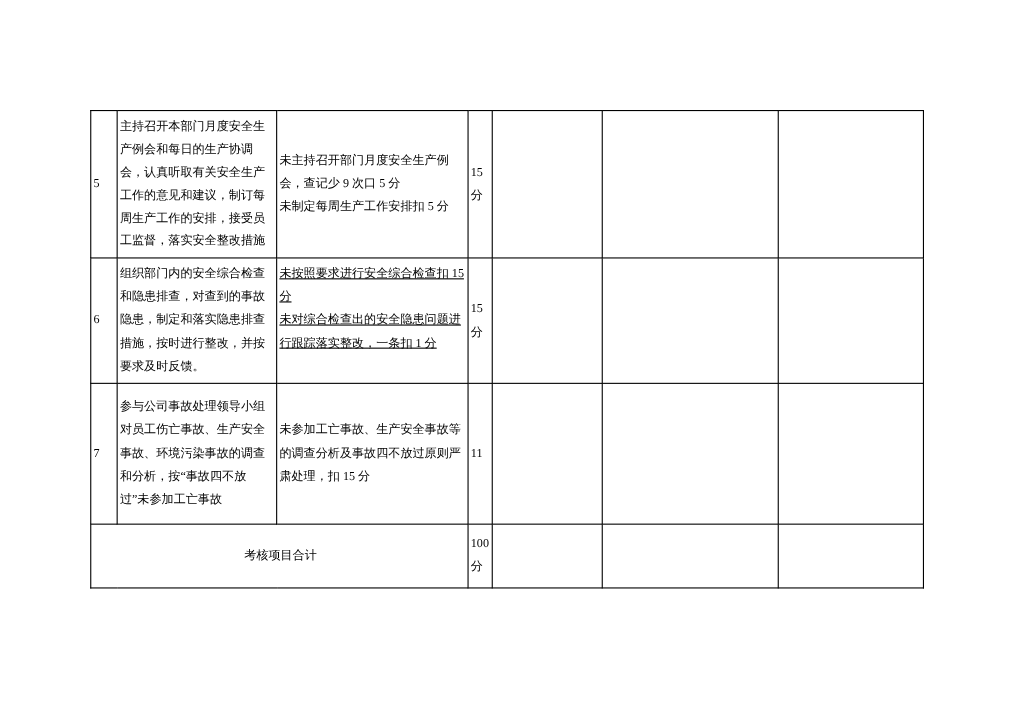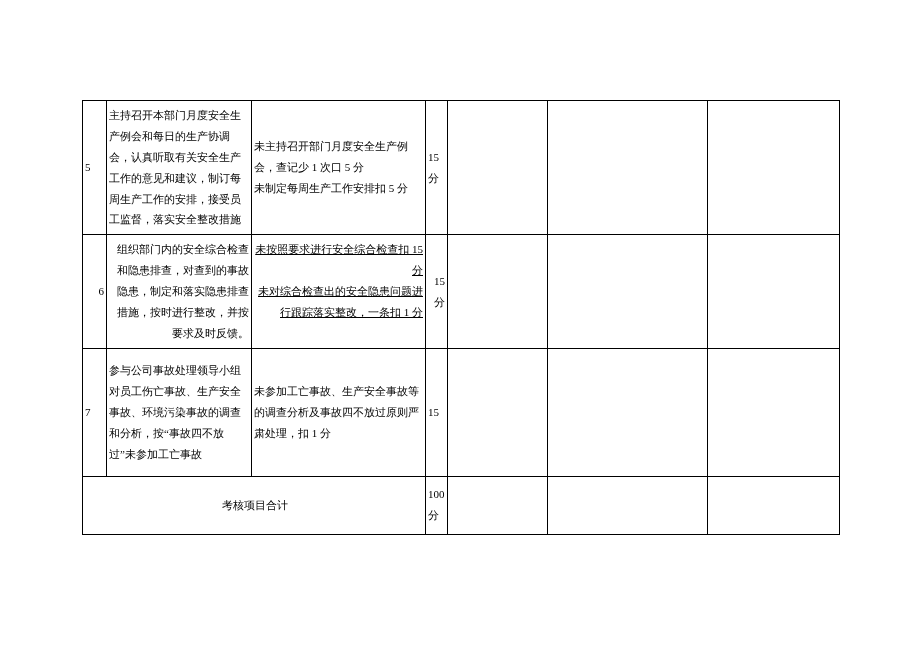--- a/index.html
+++ b/index.html
@@ -57,21 +57,20 @@
       width: 160px;
     }
     .col-empty3 {
       width: 132px;
     }
     .row5 td {
       height: 130px;
     }
     .row6 td {
       height: 110px;
-      text-align: right;
     }
     .row7 td {
       height: 128px;
     }
     .row-total td {
       height: 58px;
     }
     .merged-label {
       text-align: center;
       padding-left: 4px;
@@ -79,42 +78,42 @@
   </style>
 </head>
 <body>
 
 <div class="page">
   <table>
     <tbody>
         <tr class="row5">
       <td class="col-num">5</td>
       <td class="col-content">主持召开本部门月度安全生产例会和每日的生产协调会，认真听取有关安全生产工作的意见和建议，制订每周生产工作的安排，接受员工监督，落实安全整改措施</td>
-      <td class="col-criteria" style="white-space: pre-line;">未主持召开部门月度安全生产例会，查记少 1 次口 5 分
+      <td class="col-criteria" style="white-space: pre-line;">未主持召开部门月度安全生产例会，查记少 9 次口 5 分
 未制定每周生产工作安排扣 5 分</td>
       <td class="col-score">15分</td>
       <td class="col-empty1"></td>
       <td class="col-empty2"></td>
       <td class="col-empty3"></td>
     </tr>
     <tr class="row6">
       <td class="col-num">6</td>
       <td class="col-content">组织部门内的安全综合检查和隐患排查，对查到的事故隐患，制定和落实隐患排查措施，按时进行整改，并按要求及时反馈。</td>
       <td class="col-criteria" style="white-space: pre-line; vertical-align: top; text-decoration: underline;">未按照要求进行安全综合检查扣 15 分
 未对综合检查出的安全隐患问题进行跟踪落实整改，一条扣 1 分</td>
       <td class="col-score">15分</td>
       <td class="col-empty1"></td>
       <td class="col-empty2"></td>
       <td class="col-empty3"></td>
     </tr>
     <tr class="row7">
       <td class="col-num">7</td>
       <td class="col-content">参与公司事故处理领导小组对员工伤亡事故、生产安全事故、环境污染事故的调查和分析，按“事故四不放过”未参加工亡事故</td>
-      <td class="col-criteria" style="white-space: pre-line;">未参加工亡事故、生产安全事故等的调查分析及事故四不放过原则严肃处理，扣 1 分</td>
-      <td class="col-score">15</td>
+      <td class="col-criteria" style="white-space: pre-line;">未参加工亡事故、生产安全事故等的调查分析及事故四不放过原则严肃处理，扣 15 分</td>
+      <td class="col-score">11</td>
       <td class="col-empty1"></td>
       <td class="col-empty2"></td>
       <td class="col-empty3"></td>
     </tr>
     <tr class="row-total">
       <td colspan="3" class="merged-label">考核项目合计</td>
       <td class="col-score">100 分</td>
       <td class="col-empty1"></td>
       <td class="col-empty2"></td>
       <td class="col-empty3"></td>

